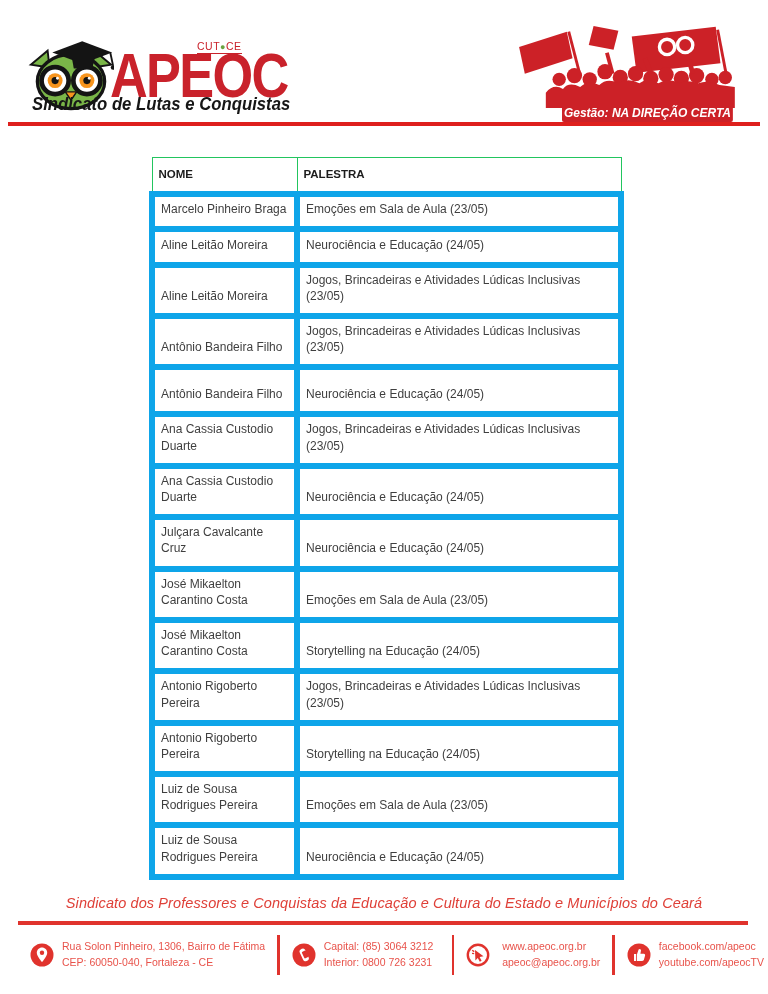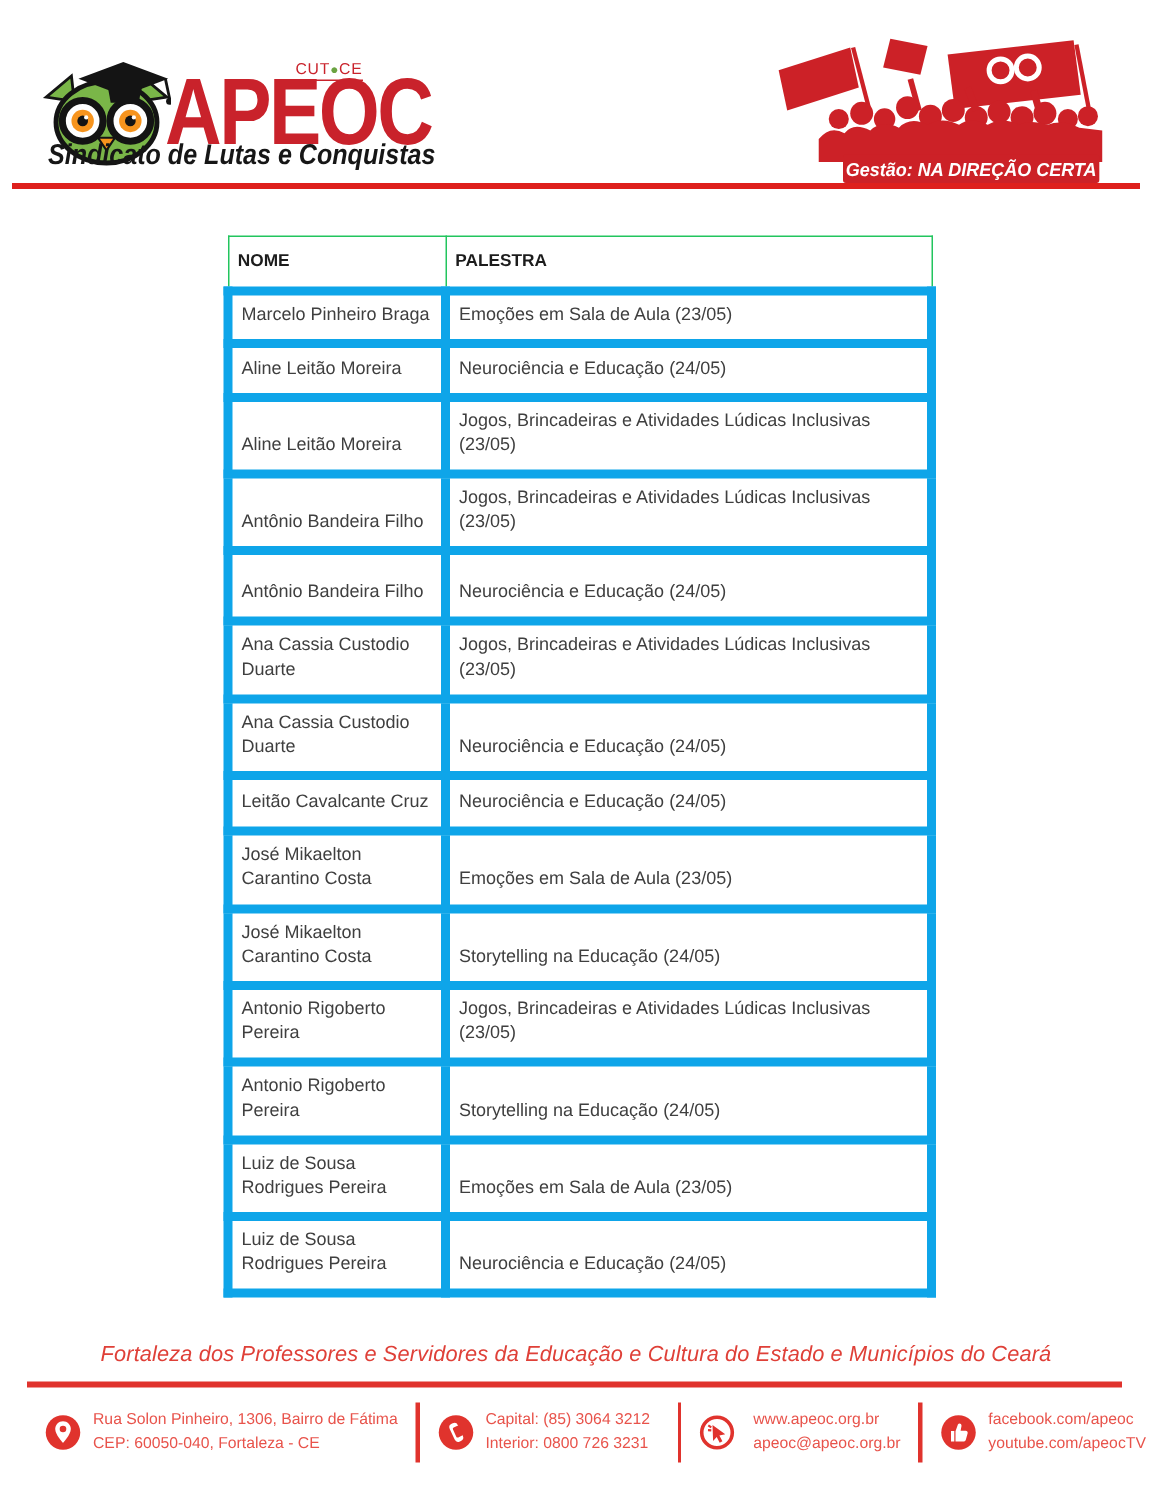--- a/index.html
+++ b/index.html
@@ -174,21 +174,21 @@
         </tr>
         <tr style="height: 49px;">
           <td class="col-nome">Ana Cassia Custodio Duarte</td>
           <td class="col-palestra">Jogos, Brincadeiras e Atividades Lúdicas Inclusivas (23/05)</td>
         </tr>
         <tr style="height: 50px;">
           <td class="col-nome">Ana Cassia Custodio Duarte</td>
           <td class="col-palestra">Neurociência e Educação (24/05)</td>
         </tr>
         <tr style="height: 37px;">
-          <td class="col-nome">Leitão Cavalcante Cruz</td>
+          <td class="col-nome">Julçara Cavalcante Cruz</td>
           <td class="col-palestra">Neurociência e Educação (24/05)</td>
         </tr>
         <tr style="height: 48px;">
           <td class="col-nome">José Mikaelton Carantino Costa</td>
           <td class="col-palestra">Emoções em Sala de Aula (23/05)</td>
         </tr>
         <tr style="height: 48px;">
           <td class="col-nome">José Mikaelton Carantino Costa</td>
           <td class="col-palestra">Storytelling na Educação (24/05)</td>
         </tr>
@@ -205,21 +205,21 @@
           <td class="col-palestra">Emoções em Sala de Aula (23/05)</td>
         </tr>
         <tr style="height: 48px;">
           <td class="col-nome">Luiz de Sousa Rodrigues Pereira</td>
           <td class="col-palestra">Neurociência e Educação (24/05)</td>
         </tr>
       </tbody>
   </table>
 
   <div>
-    <div class="footer-tagline">Fortaleza dos Professores e Servidores da Educação e Cultura do Estado e Municípios do Ceará</div>
+    <div class="footer-tagline">Sindicato dos Professores e Conquistas da Educação e Cultura do Estado e Municípios do Ceará</div>
     <div class="footer-rule"></div>
 
     <div class="contacts">
 
       <div class="contact c1">
         <svg width="24" height="24" viewBox="0 0 24 24">
           <circle cx="12" cy="12" r="11.5" fill="#e0332d"></circle>
           <path d="M12 4.5c-2.9 0-5.2 2.3-5.2 5.2 0 3.8 5.2 9.3 5.2 9.3s5.2-5.5 5.2-9.3c0-2.9-2.3-5.2-5.2-5.2z" fill="#ffffff"></path>
           <circle cx="12" cy="9.7" r="2.2" fill="#e0332d"></circle>
         </svg>

